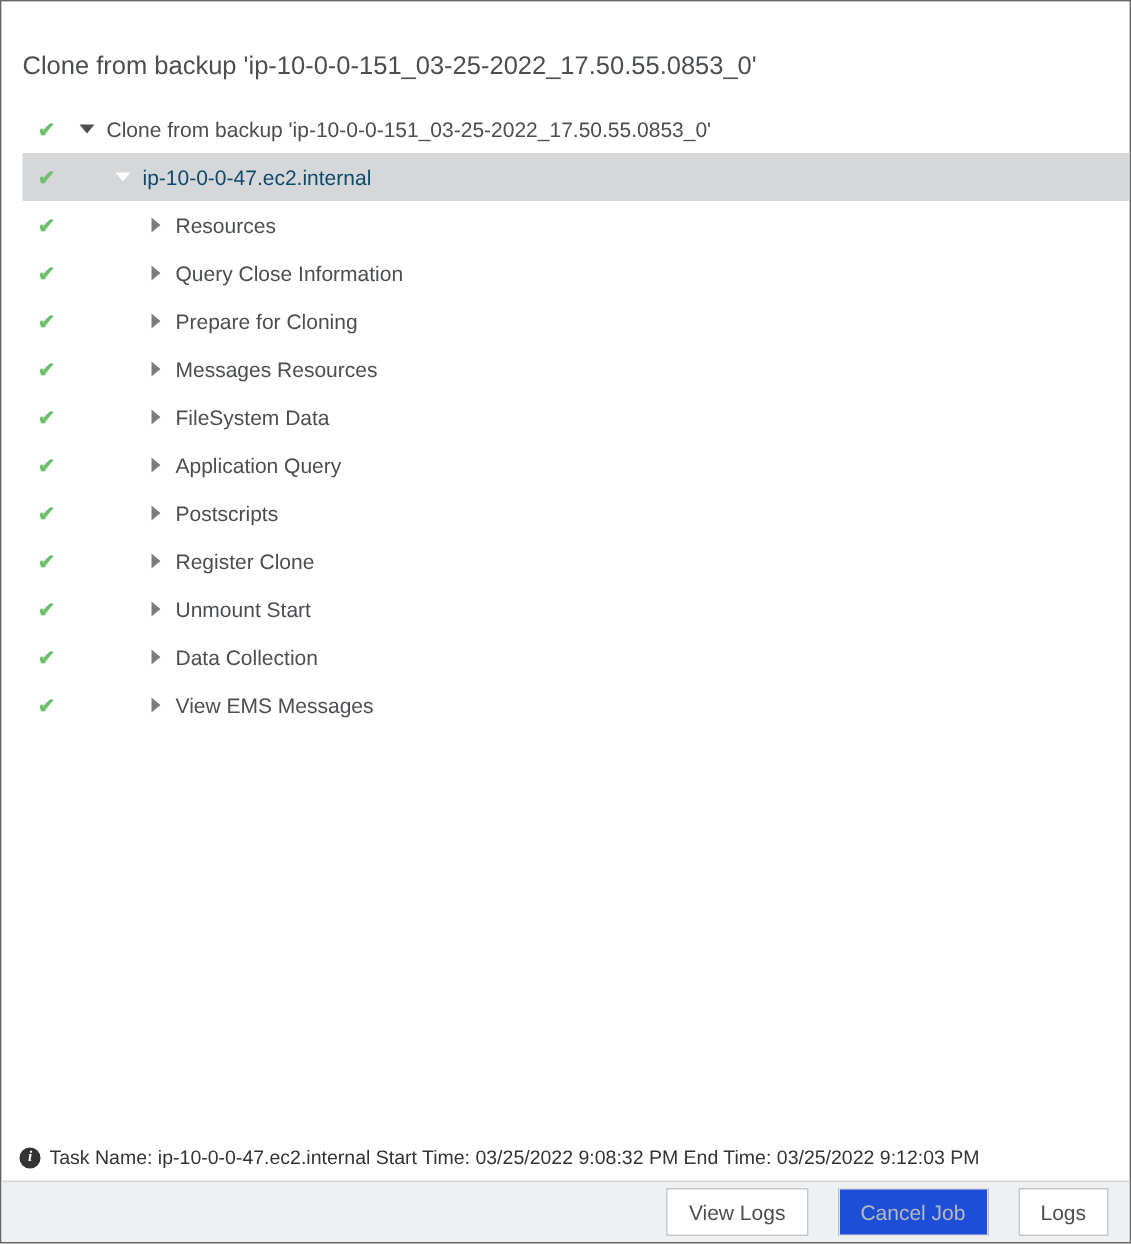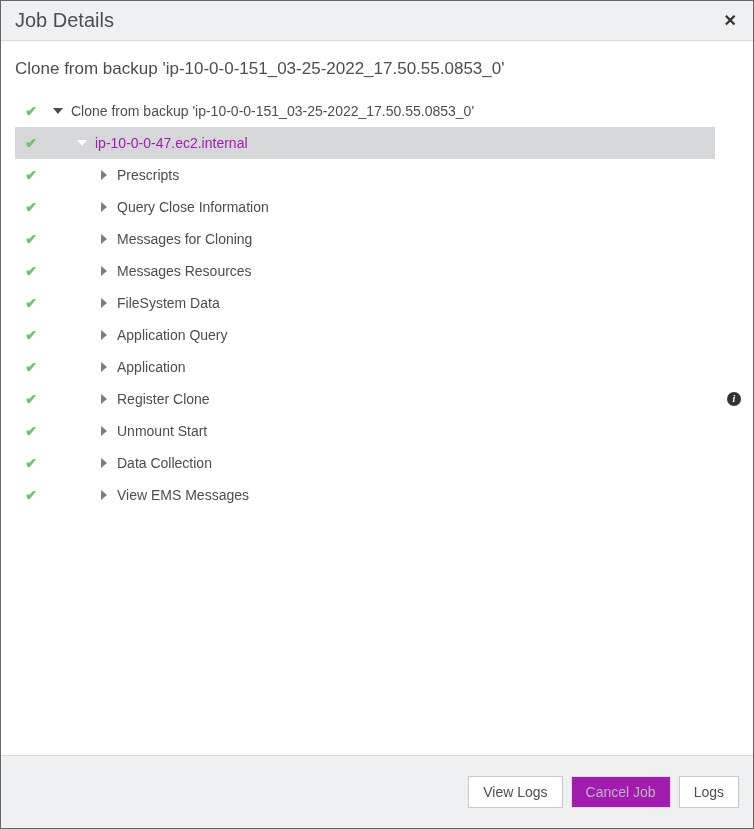--- a/index.html
+++ b/index.html
@@ -38,22 +38,23 @@
       font-weight: 700;
       color: #333;
       cursor: pointer;
       padding: 2px 4px;
       line-height: 1;
     }
     .content {
       flex: 1 1 auto;
       position: relative;
       display: flex;
-      flex-direction: row;
+      flex-direction: column;
       overflow: hidden;
+      margin-top: 15px;
     }
     .scroll-region {
       flex: 1 1 auto;
       overflow-y: scroll;
       padding: 14px 0 8px 14px;
     }
     
     .scroll-region::-webkit-scrollbar { width: 16px; }
     .scroll-region::-webkit-scrollbar-track { background: #f1f1f1; }
     .scroll-region::-webkit-scrollbar-thumb { background: #c2c4c6; border: 3px solid #f1f1f1; border-radius: 2px; }
@@ -116,21 +117,21 @@
       border-right: 5px solid transparent;
       border-top: 6px solid #4b4e51;
     }
     .tri.down-light {
       border-left: 5px solid transparent;
       border-right: 5px solid transparent;
       border-top: 6px solid #ffffff;
     }
 
     .node .label { }
-    .node.selected .label { color: #a21caf; }
+    .node.selected .label { color: #0c4a6e; }
 
     .statusbar {
       display: flex;
       align-items: center;
       gap: 6px;
       font-size: 13px;
       color: #333;
       padding: 8px 12px 8px 12px;
       border-top: 1px solid transparent;
     }
@@ -138,50 +139,46 @@
       display: inline-flex; align-items: center; justify-content: center;
       width: 14px; height: 14px; border-radius: 50%;
       background: #333; color: #fff; font-size: 10px; font-weight: 700;
       font-family: Georgia, serif; font-style: italic;
     }
 
     .footer {
       display: flex;
       justify-content: flex-end;
       align-items: center;
-      gap: 8px;
+      gap: 20px;
       background: #eff0f1;
       border-top: 1px solid #d9dadb;
-      padding: 20px 14px;
+      padding: 4px 14px;
     }
     .btn {
       font-size: 14px;
       color: #4b4e51;
       background: #fff;
       border: 1px solid #c7c8ca;
       padding: 7px 14px;
       cursor: pointer;
     }
     .btn:disabled {
       color: #b7b9bb;
-      background: #a21caf;
+      background: #1d4ed8;
       border-color: #dddedf;
       cursor: default;
       text-align: center;
     }
   </style>
 </head>
 <body>
 
 <div class="dialog">
 
-  <div class="titlebar">
-    <h1>Job Details</h1>
-    <span class="close-x">✕</span>
-  </div>
 
   <div class="content">
 
     <div class="scroll-region">
 
       <div class="subtitle">Clone from backup 'ip-10-0-0-151_03-25-2022_17.50.55.0853_0'</div>
 
       <div class="tree">
 
         <div class="node level-0">
@@ -204,39 +201,39 @@
           <span class="label">ip-10-0-0-47.ec2.internal</span>
         </div>
 
         <div class="node level-2">
           <span class="status-cell">
               <span class="check">✔</span>
             </span>
           <span class="toggle-cell">
               <span class="tri right"></span>
             </span>
-          <span class="label">Prescripts</span>
+          <span class="label">Resources</span>
         </div>
         <div class="node level-2">
           <span class="status-cell">
               <span class="check">✔</span>
             </span>
           <span class="toggle-cell">
               <span class="tri right"></span>
             </span>
           <span class="label">Query Close Information</span>
         </div>
         <div class="node level-2">
           <span class="status-cell">
               <span class="check">✔</span>
             </span>
           <span class="toggle-cell">
               <span class="tri right"></span>
             </span>
-          <span class="label">Messages for Cloning</span>
+          <span class="label">Prepare for Cloning</span>
         </div>
         <div class="node level-2">
           <span class="status-cell">
               <span class="check">✔</span>
             </span>
           <span class="toggle-cell">
               <span class="tri right"></span>
             </span>
           <span class="label">Messages Resources</span>
         </div>
@@ -258,21 +255,21 @@
             </span>
           <span class="label">Application Query</span>
         </div>
         <div class="node level-2">
           <span class="status-cell">
               <span class="check">✔</span>
             </span>
           <span class="toggle-cell">
               <span class="tri right"></span>
             </span>
-          <span class="label">Application</span>
+          <span class="label">Postscripts</span>
         </div>
         <div class="node level-2">
           <span class="status-cell">
               <span class="check">✔</span>
             </span>
           <span class="toggle-cell">
               <span class="tri right"></span>
             </span>
           <span class="label">Register Clone</span>
         </div>
@@ -302,20 +299,21 @@
               <span class="tri right"></span>
             </span>
           <span class="label">View EMS Messages</span>
         </div>
 
       </div>
     </div>
 
     <div class="statusbar">
       <span class="info-icon">i</span>
+      <span>Task Name: ip-10-0-0-47.ec2.internal Start Time: 03/25/2022 9:08:32 PM End Time: 03/25/2022 9:12:03 PM</span>
     </div>
 
   </div>
 
   <div class="footer">
     <button class="btn">View Logs</button>
     <button class="btn" id="cancel-btn" disabled="">Cancel Job</button>
     <button class="btn">Logs</button>
   </div>
 

